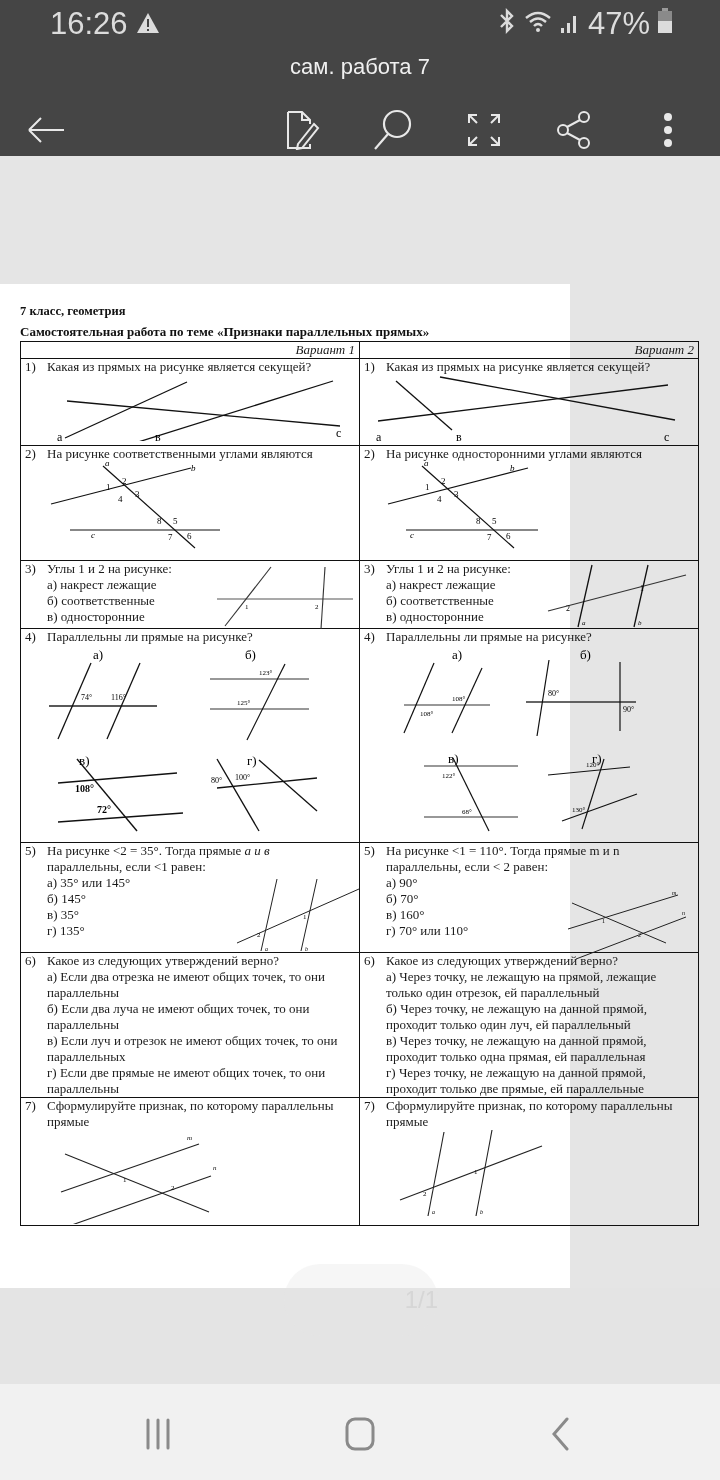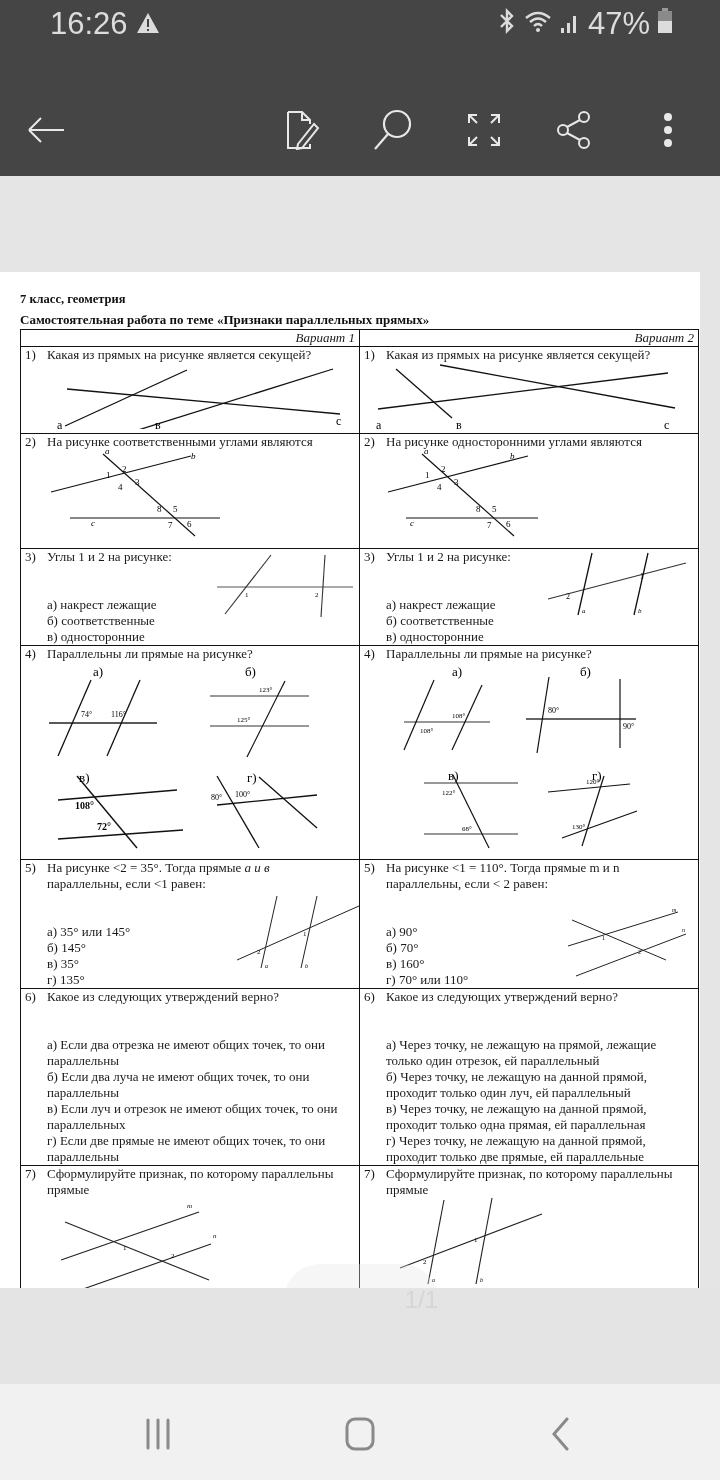--- a/index.html
+++ b/index.html
@@ -1,32 +1,32 @@
 <!DOCTYPE html>
 <html><head>
 <meta charset="utf-8">
 <style>
   html, body { margin:0; padding:0; }
   body { width:720px; height:1480px; position:relative; overflow:hidden; background:#e5e5e5; font-family:"Liberation Serif", serif; }
-  .appbar { position:absolute; left:0; top:0; width:720px; height:176px; background:#454545; color:#e8e8e8; font-family:"Liberation Sans", sans-serif; }
+  .appbar { position:absolute; left:0; top:0; width:720px; height:156px; background:#454545; color:#e8e8e8; font-family:"Liberation Sans", sans-serif; }
   .status-time { position:absolute; left:50px; top:6px; font-size:31px; color:#dcdcdc; }
   .status-warn { position:absolute; left:136px; top:12px; }
   .status-right { position:absolute; right:48px; top:6px; font-size:31px; color:#dcdcdc; display:flex; align-items:center; gap:8px; }
   .title { position:absolute; left:0; width:720px; top:54px; text-align:center; font-size:22px; color:#f0f0f0; }
   .tb-icon { position:absolute; top:108px; width:44px; height:44px; display:flex; align-items:center; justify-content:center; cursor:pointer; }
   .gray-top { position:absolute; left:0; top:176px; width:720px; height:96px; background:#e5e5e5; }
-  .page { position:absolute; left:0; top:272px; width:700px; height:1016px; background:#fff; }
+  .page { position:absolute; left:0; top:284px; width:570px; height:1016px; background:#fff; }
   .doc-h1 { position:absolute; left:20px; top:20px; font-size:12.5px; font-weight:bold; color:#111; }
   .doc-h2 { position:absolute; left:20px; top:40px; font-size:13px; font-weight:bold; color:#111; }
   table.work { position:absolute; left:20px; top:57px; width:678px; border-collapse:collapse; table-layout:fixed; }
   table.work td, table.work th { border:1px solid #111; vertical-align:top; padding:0 4px; font-size:13px; color:#1a1a1a; line-height:16px; font-weight:normal; }
   table.work th { font-style:italic; text-align:right; height:16px; }
   .q { display:flex; gap:8px; }
   .qn { width:14px; flex:none; }
-  .opts { padding-left:22px;margin-top:32px; }
+  .opts { padding-left:22px; }
   svg text { font-family:"Liberation Serif", serif; }
   .bottom-gray { position:absolute; left:0; top:1288px; width:720px; height:96px; background:#e4e4e4; }
   .page-pill { position:absolute; left:284px; top:1264px; width:154px; height:72px; border-radius:36px; background:rgba(230,230,230,0.35); color:rgba(200,200,200,0.5); font-family:"Liberation Sans", sans-serif; font-size:24px; text-align:right; line-height:72px; }
   .navbar { position:absolute; left:0; top:1384px; width:720px; height:96px; background:#f1f1f1; }
   .nav-btn { position:absolute; top:20px; width:60px; height:60px; display:flex; align-items:center; justify-content:center; cursor:pointer; }
 </style>
 </head>
 <body>
 
 <div class="appbar">
@@ -53,20 +53,21 @@
           <rect x="7" y="13" width="3" height="10" fill="#dcdcdc"></rect>
           <rect x="13" y="6" width="3" height="17" fill="#dcdcdc"></rect>
         </svg></span>
     <span>47%</span>
     <span><svg width="14" height="26" viewBox="0 0 14 26">
           <rect x="4" y="0" width="6" height="3" fill="#9a9a9a"></rect>
           <rect x="0" y="3" width="14" height="22" fill="#8a8a8a"></rect>
           <rect x="0" y="13" width="14" height="12" fill="#dcdcdc"></rect>
         </svg></span>
   </div>
+  <div class="title">сам. работа 7</div>
 
   <div class="tb-icon" style="left:24px;">
     <svg width="40" height="30" viewBox="0 0 40 30">
         <path d="M3 15 H38 M3 15 L15 3 M3 15 L15 27" fill="none" stroke="#e8e8e8" stroke-width="2"></path>
       </svg>
   </div>
   <div class="tb-icon" style="left:280px;">
     <svg width="36" height="40" viewBox="0 0 36 40">
         <path d="M4 2 H18 L26 10 V14 M4 2 V38 H26 V34" fill="none" stroke="#e8e8e8" stroke-width="2"></path>
         <path d="M18 2 V10 H26" fill="none" stroke="#e8e8e8" stroke-width="2"></path>

